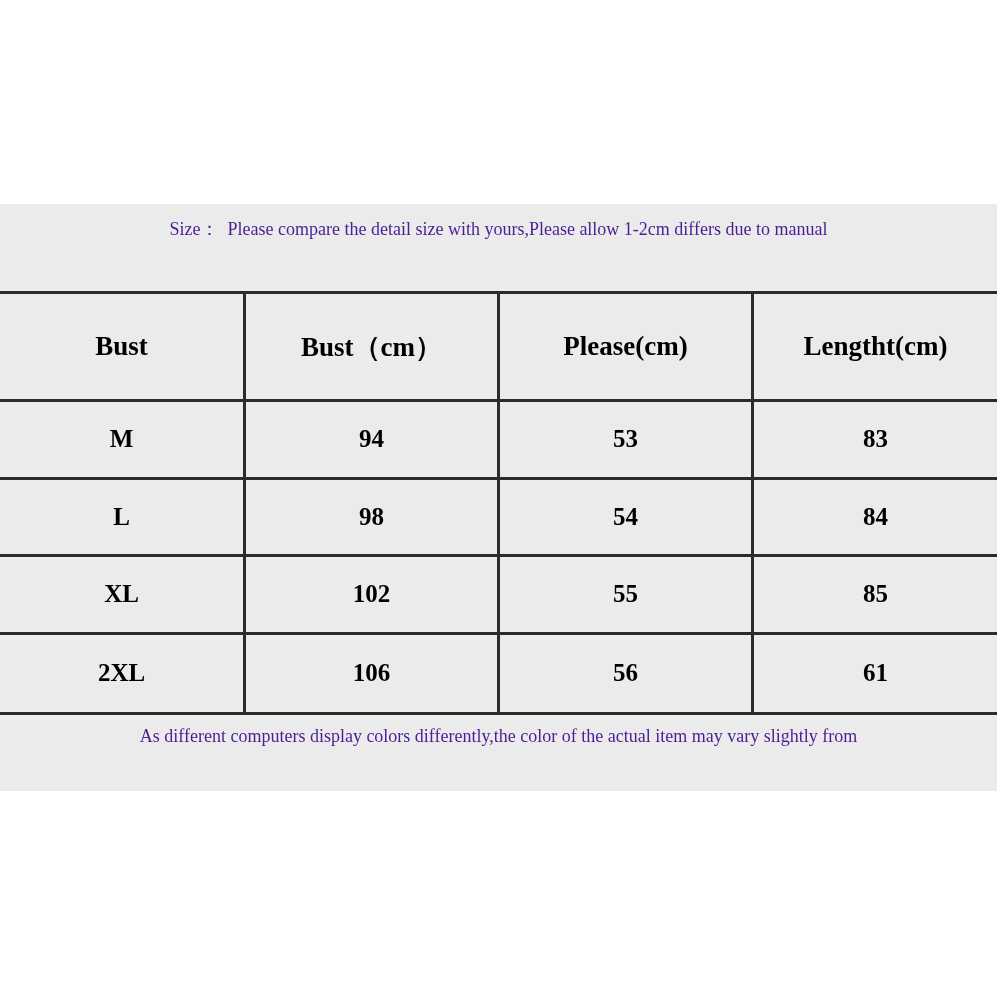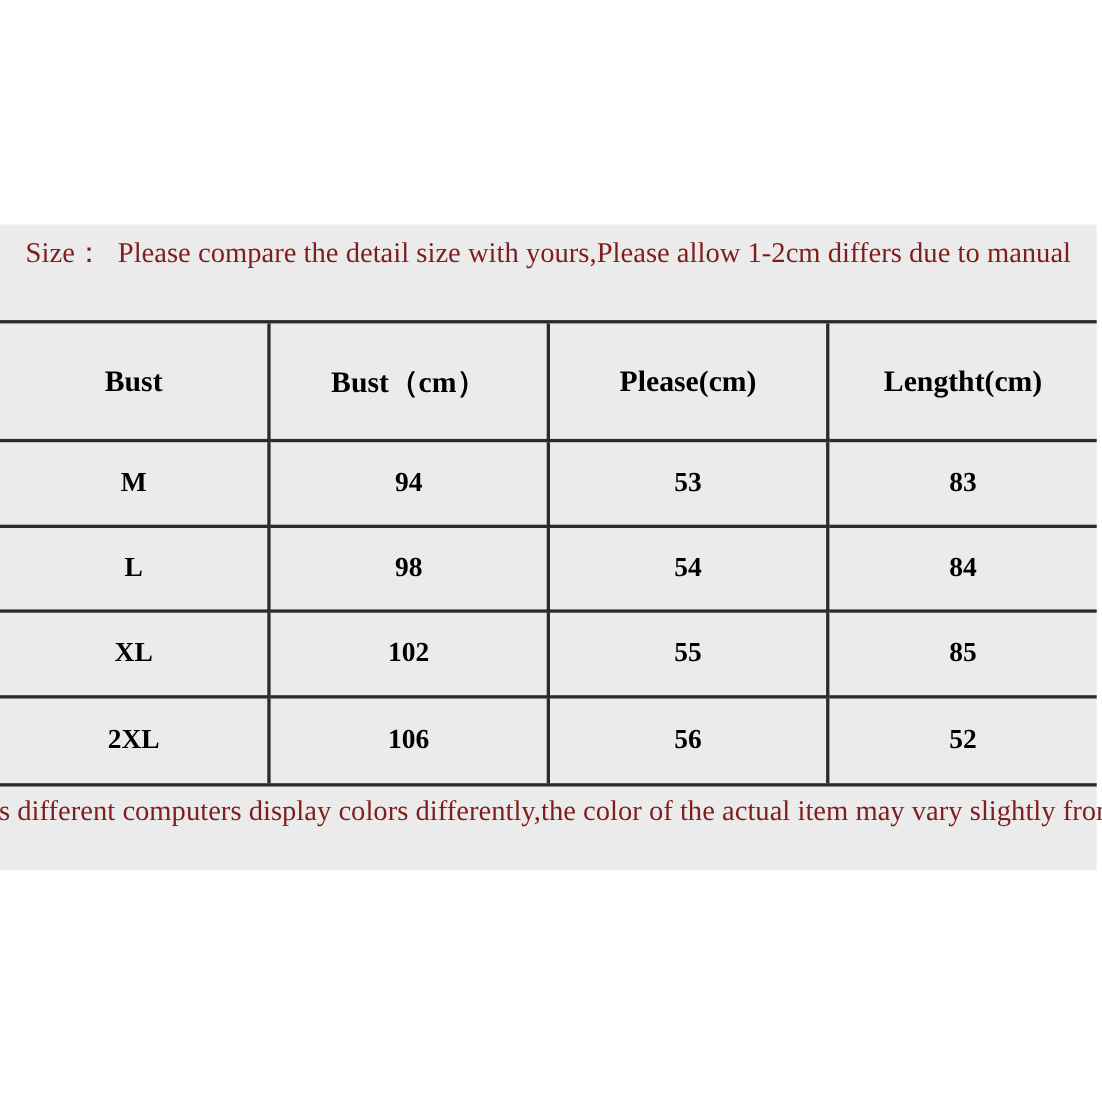--- a/index.html
+++ b/index.html
@@ -22,24 +22,24 @@
   .note-block {
     position: absolute;
     left: 0;
     right: 0;
     display: flex;
     flex-direction: column;
     align-items: center;
   }
   .note-line {
     white-space: pre;
-    font-size: 26px;
+    font-size: 18px;
     line-height: 37px;
     text-align: center;
-    color: #7f1d1d;
+    color: #4c1d95;
   }
   .intro-block { top: 7px; }
   .footer-block { top: 514px; }
   .size-table {
     position: absolute;
     top: 87px;
     left: 0;
     right: 0;
     height: 424px;
     display: grid;
@@ -99,21 +99,21 @@
       <div class="cell">XL</div>
       <div class="cell">102</div>
       <div class="cell">55</div>
       <div class="cell last-col">85</div>
     </div>
 
     <div class="row last-row">
       <div class="cell">2XL</div>
       <div class="cell">106</div>
       <div class="cell">56</div>
-      <div class="cell last-col">52</div>
+      <div class="cell last-col">61</div>
     </div>
   </div>
 
   <div class="note-block footer-block">
     <div class="note-line">As different computers display colors differently,the color of the actual item may vary slightly from</div>
   </div>
 
 </div>
 
 </body></html>

